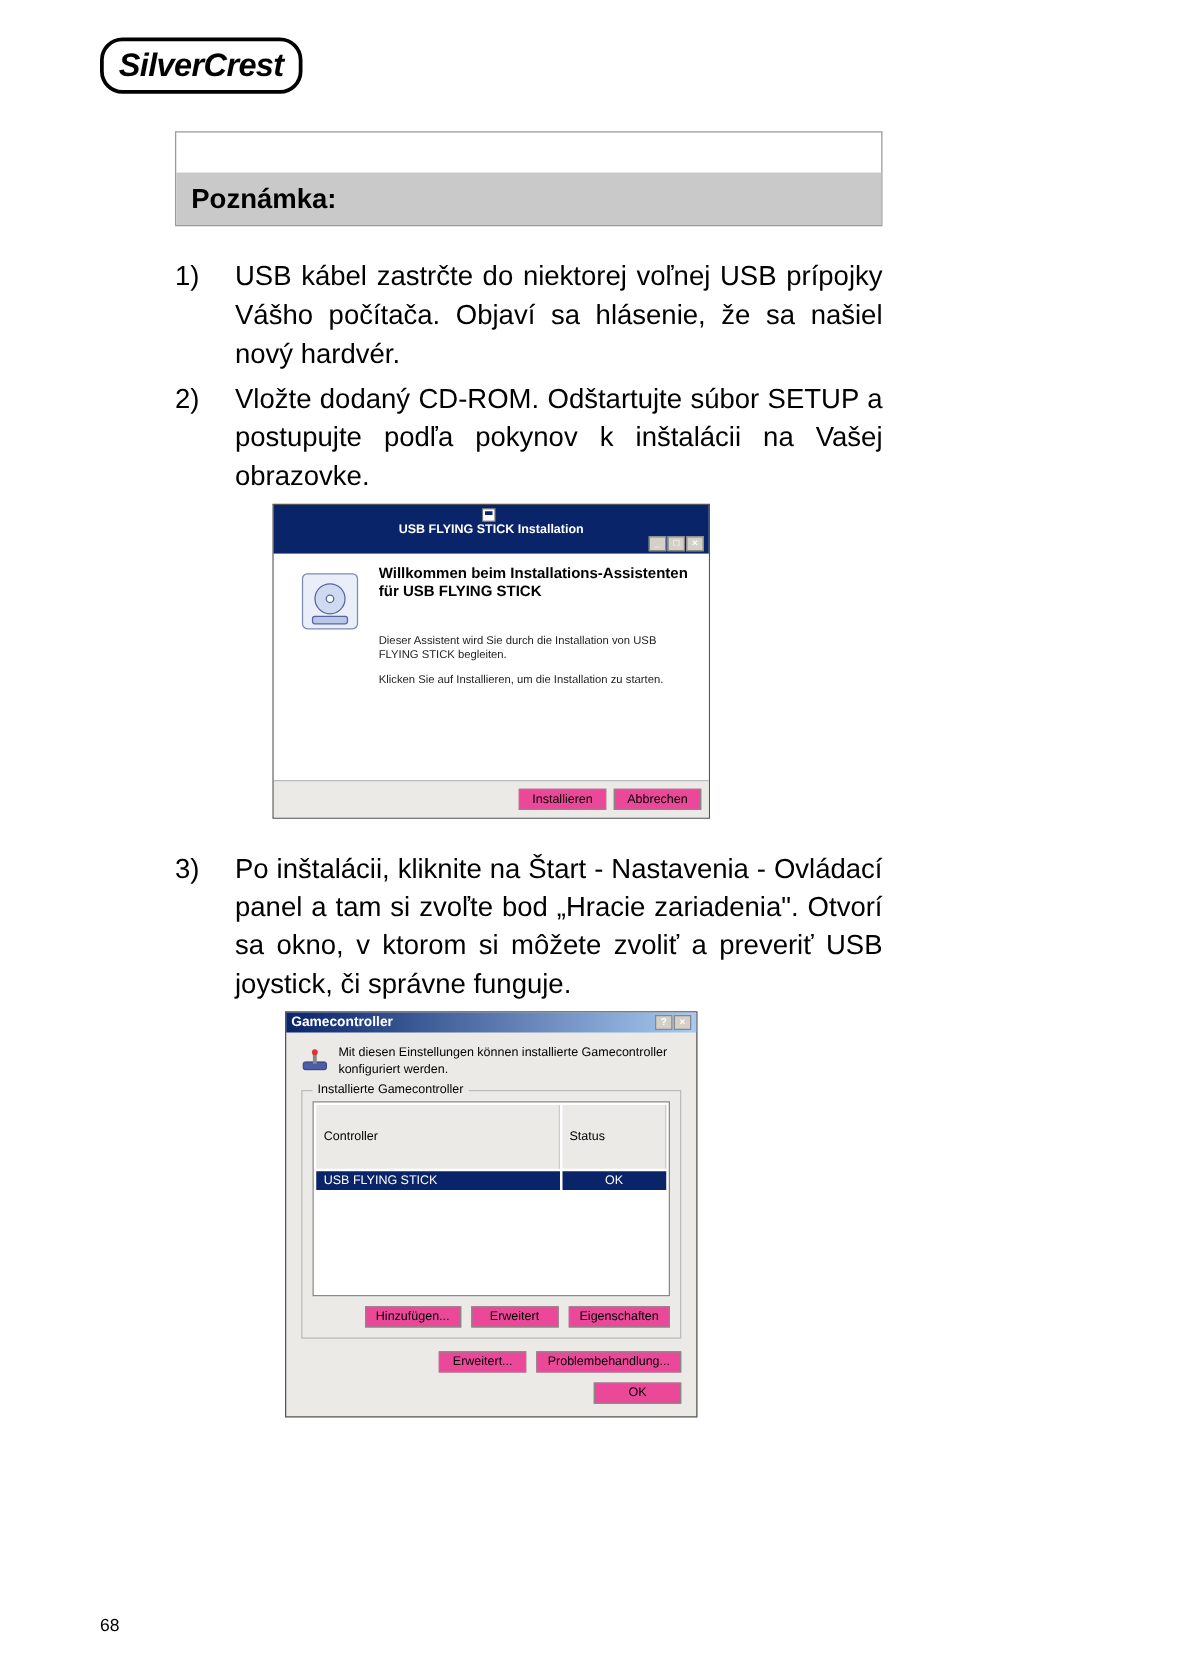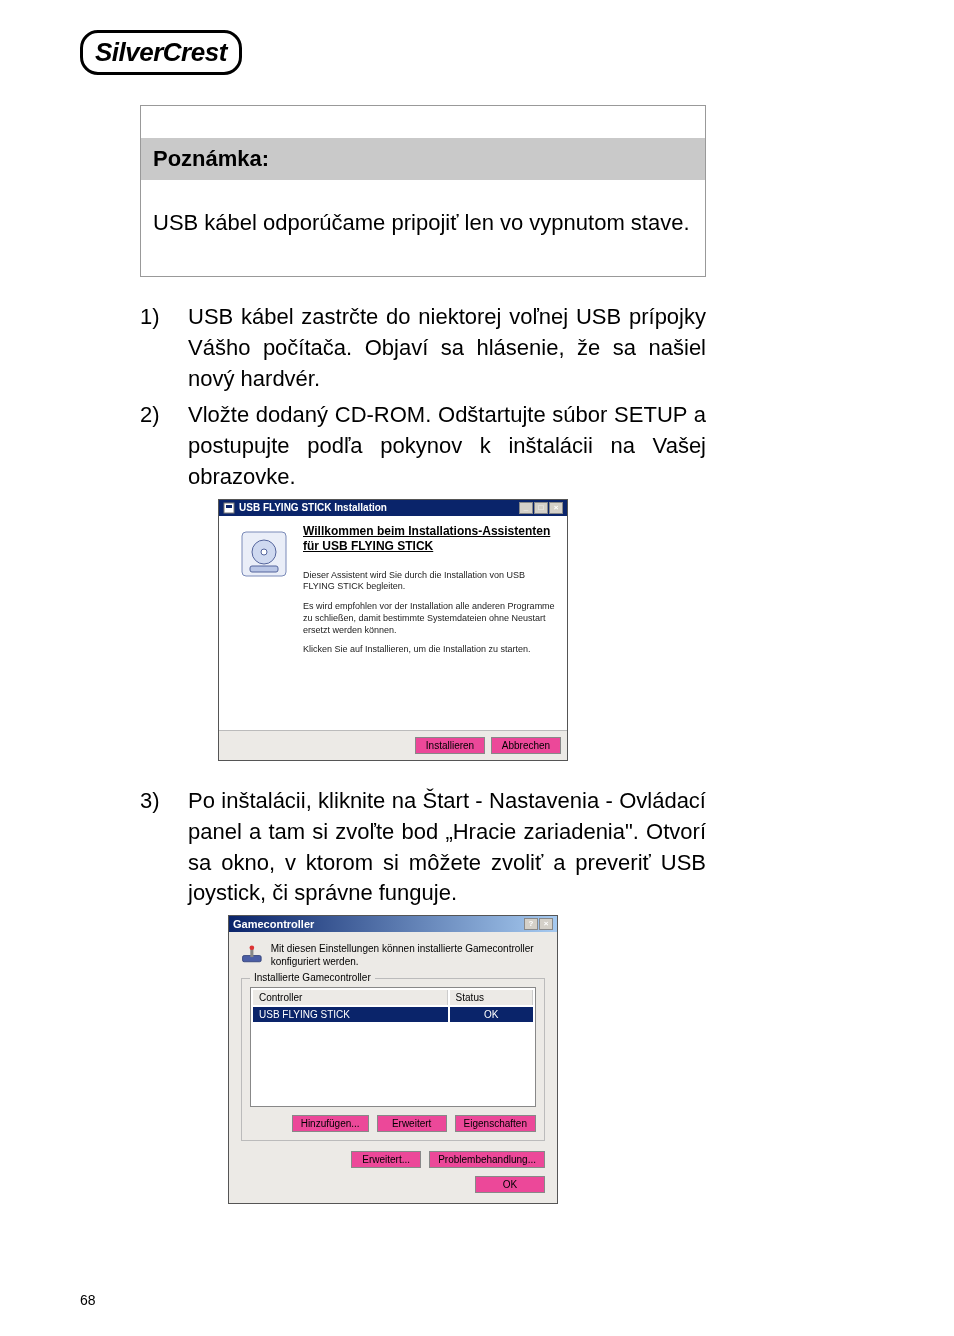--- a/index.html
+++ b/index.html
@@ -13,62 +13,61 @@
   .note-header { background: #c9c9c9; font-weight: bold; font-size: 22px; padding: 8px 12px; margin-top: 32px; }
   .note-body { padding: 30px 12px 40px 12px; font-size: 22px; }
   .list { margin: 25px 0 0 60px; }
   .list-item { display: flex; font-size: 22px; line-height: 1.4; margin-bottom: 6px; }
   .list-item .marker { width: 48px; flex-shrink: 0; }
   .list-item .txt { flex: 1; }
   .justify { text-align: justify; }
   .screenshot-center { display: flex; justify-content: center; margin: 4px 0 6px 0; }
   
   .dlg1 { width: 350px; border: 1px solid #555; background: #eceae6; font-family: Tahoma, Arial, sans-serif; font-size: 10px; color: #000; }
-  .dlg1-title { background: #0a246a; color: #fff; display: flex; align-items: center; padding: 2px 4px; font-size: 10px; font-weight: bold; }
+  .dlg1-title { background: #0a246a; color: #fff; display: flex; align-items: center; padding: 2px 4px; font-size: 10px; font-weight: bold; flex-direction: column; }
   .dlg1-title svg { flex-shrink:0; margin-right:4px; }
   .win-btns { margin-left: auto; display: flex; gap: 1px; }
   .win-btn { width: 14px; height: 12px; background: #d4d0c8; border: 1px solid #888; font-size: 8px; line-height: 10px; text-align: center; }
   .dlg1-body { display:flex; padding: 8px 10px 6px 6px; background:#fff; }
   .dlg1-left { width: 78px; display:flex; align-items:flex-start; justify-content:center; padding-top:6px;}
   .dlg1-right { flex:1; }
-  .dlg1-h { font-weight: bold; font-size: 12px; line-height:1.25; margin-bottom: 16px; text-decoration: underline; }
+  .dlg1-h { font-weight: bold; font-size: 12px; line-height:1.25; margin-bottom: 26px; }
   .dlg1-p { font-size: 9px; line-height: 1.3; margin-bottom: 8px; color:#222; }
   .dlg1-gap { height: 60px; }
   .dlg1-footer { padding: 6px; display: flex; justify-content: flex-end; gap: 6px; background:#eceae6; border-top:1px solid #bbb;}
   .btn { min-width: 70px; padding: 2px 8px; font-size: 10px; background: #ec4899; border: 1px solid #888; text-align:center;}
   
   .dlg2 { width: 330px; border: 1px solid #555; background: #eceae6; font-family: Tahoma, Arial, sans-serif; font-size: 10px; color:#000;}
   .dlg2-title { background: linear-gradient(to right,#0a246a,#a6caf0); color:#fff; display:flex; align-items:flex-end; padding:2px 4px; font-size:11px; font-weight:bold;}
   .dlg2-body { padding: 10px 12px; }
   .dlg2-desc { display:flex; gap:8px; font-size:10px; line-height:1.3; margin-bottom:10px; }
   .fieldset { border:1px solid #bbb; padding:8px; position:relative; margin-bottom:10px;}
   .fieldset-legend { position:absolute; top:-7px; left:8px; background:#eceae6; font-size:10px; padding:0 4px;}
   .tbl { width:100%; border:1px solid #888; background:#fff; font-size:10px; }
-  .tbl th { background:#eceae6; border-right:1px solid #ccc; padding:2px 6px; text-align:left; font-weight:normal;}
+  .tbl th { background:#eceae6; border-right:1px solid #ccc; padding:20px 6px; text-align:left; font-weight:normal;}
   .tbl td { padding:2px 6px; }
   .tbl tr.sel td { background:#0a246a; color:#fff; }
   .tbl tr.sel td:last-child { text-align:center; }
   .tbl-spacer td { height:80px; }
   .dlg2-row { display:flex; justify-content:flex-end; gap:8px; margin-top:8px;}
   .dlg2-row .spacer { flex:1; }
   .page-num { position:absolute; bottom:28px; left:80px; font-size:14px; }
 </style>
 </head>
 <body>
 
 <div class="page">
 
   <div class="logo-wrap">
     <span class="logo">SilverCrest</span>
   </div>
 
 
   <div class="note-box">
     <div class="note-header">Poznámka:</div>
-    <div class="note-body">USB kábel odporúčame pripojiť len vo vypnutom stave.</div>
   </div>
 
   <div class="list">
     <div class="list-item">
       <div class="marker">1)</div>
       <div class="txt justify">USB kábel zastrčte do niektorej voľnej USB prípojky Vášho počítača. Objaví sa hlásenie, že sa našiel nový hardvér.</div>
     </div>
     <div class="list-item">
       <div class="marker">2)</div>
       <div class="txt justify">Vložte dodaný CD-ROM. Odštartujte súbor SETUP a postupujte podľa pokynov k inštalácii na Vašej obrazovke.</div>
@@ -94,21 +93,20 @@
           <svg width="48" height="48" viewBox="0 0 48 48">
             <rect x="2" y="2" width="44" height="44" rx="4" fill="#eaeef8" stroke="#7a8ab8"></rect>
             <circle cx="24" cy="22" r="12" fill="#cfd9f0" stroke="#55659c"></circle>
             <circle cx="24" cy="22" r="3" fill="#fff" stroke="#55659c"></circle>
             <rect x="10" y="36" width="28" height="6" rx="2" fill="#b9c6e6" stroke="#55659c"></rect>
           </svg>
         </div>
         <div class="dlg1-right">
           <div class="dlg1-h">Willkommen beim Installations-Assistenten für USB FLYING STICK</div>
           <div class="dlg1-p">Dieser Assistent wird Sie durch die Installation von USB FLYING STICK begleiten.</div>
-          <div class="dlg1-p">Es wird empfohlen vor der Installation alle anderen Programme zu schließen, damit bestimmte Systemdateien ohne Neustart ersetzt werden können.</div>
           <div class="dlg1-p">Klicken Sie auf Installieren, um die Installation zu starten.</div>
           <div class="dlg1-gap"></div>
         </div>
       </div>
       <div class="dlg1-footer">
         <div class="btn">Installieren</div>
         <div class="btn">Abbrechen</div>
       </div>
     </div>
   </div>

